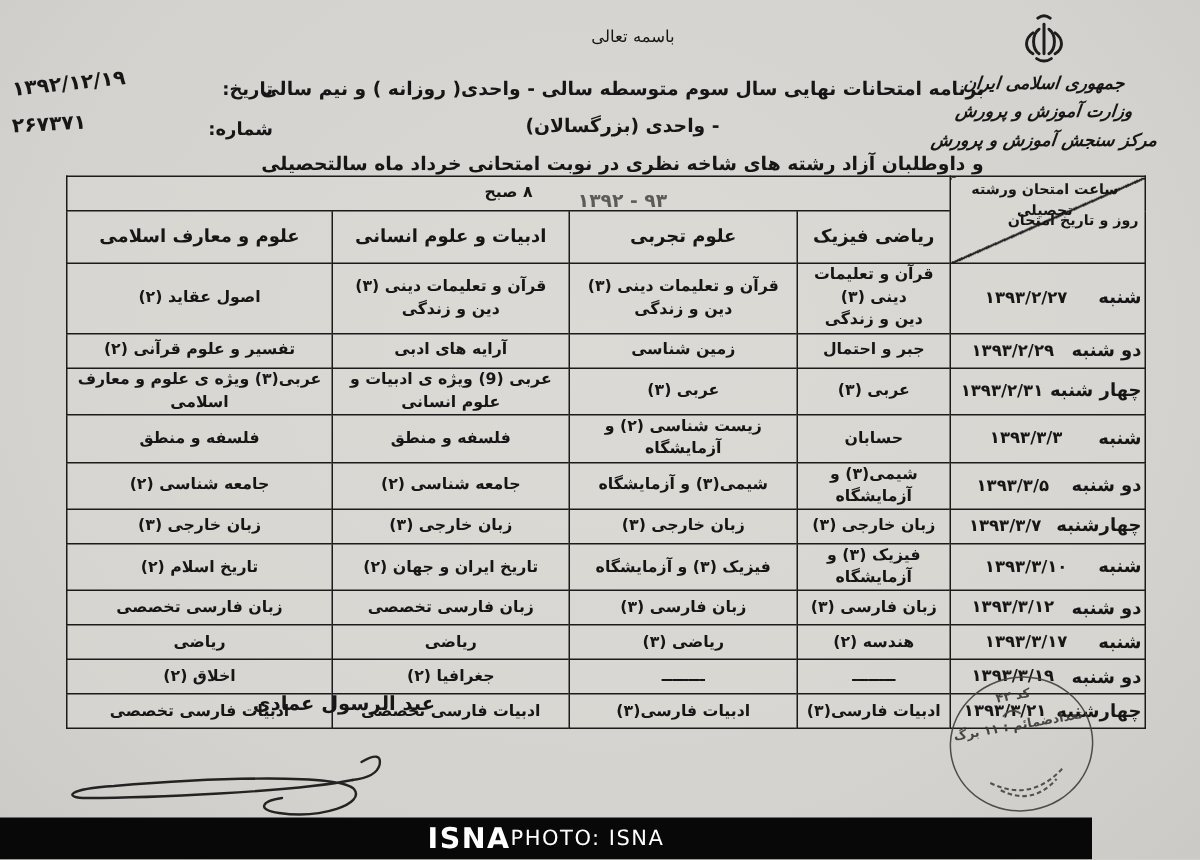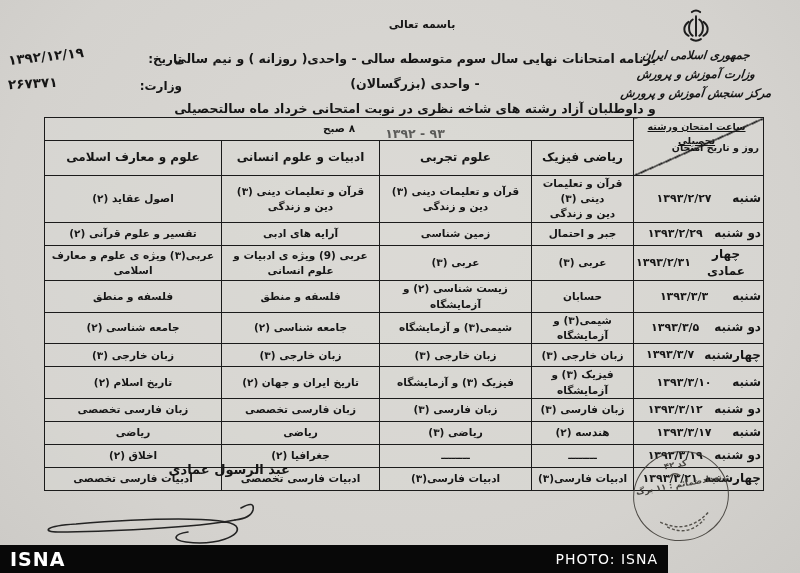--- a/index.html
+++ b/index.html
@@ -2,21 +2,21 @@
 <html lang="fa"><head>
 <meta charset="utf-8">
 <style>
   html,body{margin:0;padding:0;width:800px;height:573px;overflow:hidden;
     background:#d6d4d0;font-family:"DejaVu Sans",sans-serif;color:#161616;}
   .page{position:relative;width:800px;height:573px;background:
     radial-gradient(ellipse at 50% 40%, #dbd9d5 0%, #d4d2ce 70%, #cccac6 100%);}
 
   
   .bismillah{position:absolute;top:18px;left:0;right:0;text-align:center;
-    font-size:11px;font-weight:bold;padding-left:44px;}
+    font-size:11px;font-weight:normal;padding-left:44px;}
   .letterhead{position:absolute;top:8px;right:14px;width:180px;text-align:center;}
   .emblem{display:block;margin:0 auto 2px auto;}
   .lh-line{font-size:11.5px;font-style:italic;line-height:19px;font-weight:bold;
     transform:skewX(-6deg);}
   .title{position:absolute;top:46px;right:140px;width:490px;text-align:center;
     font-size:12.5px;font-weight:bold;line-height:25px;direction:rtl;}
   .meta{position:absolute;top:48px;left:6px;width:180px;direction:rtl;}
   .meta-row{position:relative;height:27px;}
   .meta-label{position:absolute;right:4px;top:4px;font-size:12px;font-weight:bold;}
   .hand{position:absolute;left:2px;top:0;font-size:13.5px;font-weight:bold;
@@ -28,21 +28,21 @@
     border-collapse:collapse;table-layout:fixed;background:rgba(222,220,216,.35);}
   table.sched,table.sched td{border:1.6px solid #1b1b1b;}
   table.sched td{padding:0 2px;text-align:center;vertical-align:middle;
     font-size:10.5px;font-weight:bold;white-space:pre-line;line-height:1.45;}
   td.time-hdr{font-size:13px;height:22px;}
   tr.subj-hdr td{font-size:12px;height:34px;border-radius:14px;}
   td.corner{position:relative;padding:0;
     background-image:linear-gradient(to top left,transparent calc(50% - .8px),
       #222 calc(50% - .8px),#222 calc(50% + .8px),transparent calc(50% + .8px));}
   .corner-top{position:absolute;top:2px;right:4px;left:0;
-    font-size:9.5px;font-weight:bold;text-decoration:underline;}
+    font-size:9.5px;font-weight:bold;}
   .corner-bottom{position:absolute;bottom:20px;right:4px;font-size:9.5px;font-weight:bold;}
   td.daydate{padding:0 8px;}
   .dd-wrap{display:flex;justify-content:space-between;align-items:center;direction:rtl;}
   .dd-wrap .day{font-size:12px;}
   .dd-wrap .date{font-size:11px;flex:1;text-align:center;}
   tbody tr{height:23px;}
   tbody tr.tall{height:40px;}
 
   
   .note{position:absolute;top:444px;left:44px;width:719px;direction:rtl;
@@ -52,22 +52,22 @@
   .sign-title{font-size:12.5px;font-weight:bold;margin-top:7px;}
   .sign-scribble{position:absolute;top:498px;left:36px;}
   .stamp{position:absolute;top:451px;left:633px;width:94px;height:88px;
     border:1.6px solid #44413c;border-radius:50%;transform:rotate(-10deg);
     text-align:center;direction:rtl;color:#3c3a36;opacity:.92;}
   .stamp-code{font-size:8.5px;font-weight:bold;margin-top:7px;}
   .stamp-attach{font-size:8.5px;font-weight:bold;margin-top:10px;}
   .stamp svg{position:absolute;left:0;top:0;}
 
   
-  .bar{position:absolute;left:0;top:545px;width:668px;height:28px;background:#080808;
-    color:#fff;display:flex;justify-content:space-between;align-items:center;}
+  .bar{position:absolute;left:0;top:545px;width:728px;height:28px;background:#080808;
+    color:#fff;display:flex;justify-content:center;align-items:center;}
   .bar .agency{font-size:19px;font-weight:bold;letter-spacing:1px;margin-left:10px;}
   .bar .credit{font-size:14px;letter-spacing:1px;margin-right:10px;}
 </style>
 </head>
 <body>
 
 <div class="page">
 
   <div class="bismillah">باسمه تعالی</div>
 
@@ -92,21 +92,21 @@
     <div>برنامه امتحانات نهایی سال سوم متوسطه سالی - واحدی( روزانه ) و نیم سالی - واحدی (بزرگسالان)</div>
     <div>و داوطلبان آزاد رشته های شاخه نظری در  نوبت امتحانی خرداد ماه سالتحصیلی ۹۳ - ۱۳۹۲</div>
   </div>
 
   <div class="meta">
     <div class="meta-row">
       <span class="meta-label">تاریخ:</span>
       <span class="hand">۱۳۹۲/۱۲/۱۹</span>
     </div>
     <div class="meta-row">
-      <span class="meta-label">وزارت:</span>
+      <span class="meta-label">شماره:</span>
       <span class="hand num">۲۶۷۳۷۱</span>
     </div>
   </div>
 
   <table class="sched">
     <colgroup>
       <col style="width:130px">
         <col style="width:102px">
         <col style="width:152px">
       <col style="width:158px">
@@ -137,21 +137,21 @@
           <td>اصول عقاید (۲)</td>
         </tr>
         <tr>
           <td class="daydate"><span class="dd-wrap"><span class="day">دو شنبه</span><span class="date">۱۳۹۳/۲/۲۹</span></span></td>
           <td>جبر و احتمال</td>
           <td>زمین شناسی</td>
           <td>آرایه های ادبی</td>
           <td>تفسیر و علوم قرآنی (۲)</td>
         </tr>
         <tr>
-          <td class="daydate"><span class="dd-wrap"><span class="day">چهار عمادی</span><span class="date">۱۳۹۳/۲/۳۱</span></span></td>
+          <td class="daydate"><span class="dd-wrap"><span class="day">چهار شنبه</span><span class="date">۱۳۹۳/۲/۳۱</span></span></td>
           <td>عربی (۳)</td>
           <td>عربی (۳)</td>
           <td>عربی (9) ویژه ی ادبیات و علوم انسانی</td>
           <td>عربی(۳) ویژه ی علوم و معارف اسلامی</td>
         </tr>
         <tr>
           <td class="daydate"><span class="dd-wrap"><span class="day">شنبه</span><span class="date">۱۳۹۳/۳/۳</span></span></td>
           <td>حسابان</td>
           <td>زیست شناسی (۲) و آزمایشگاه</td>
           <td>فلسفه و منطق</td>

